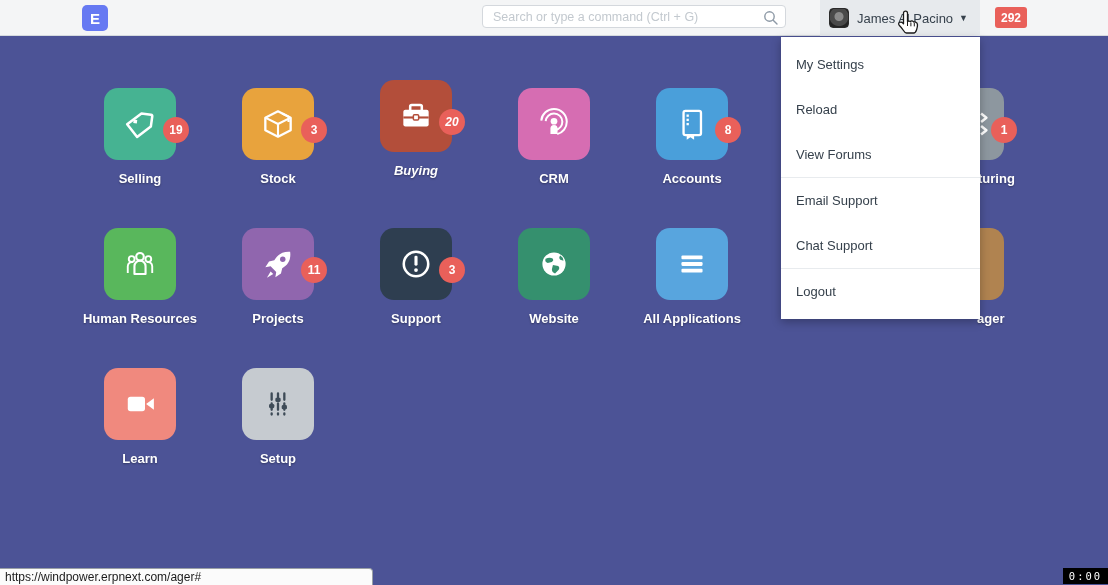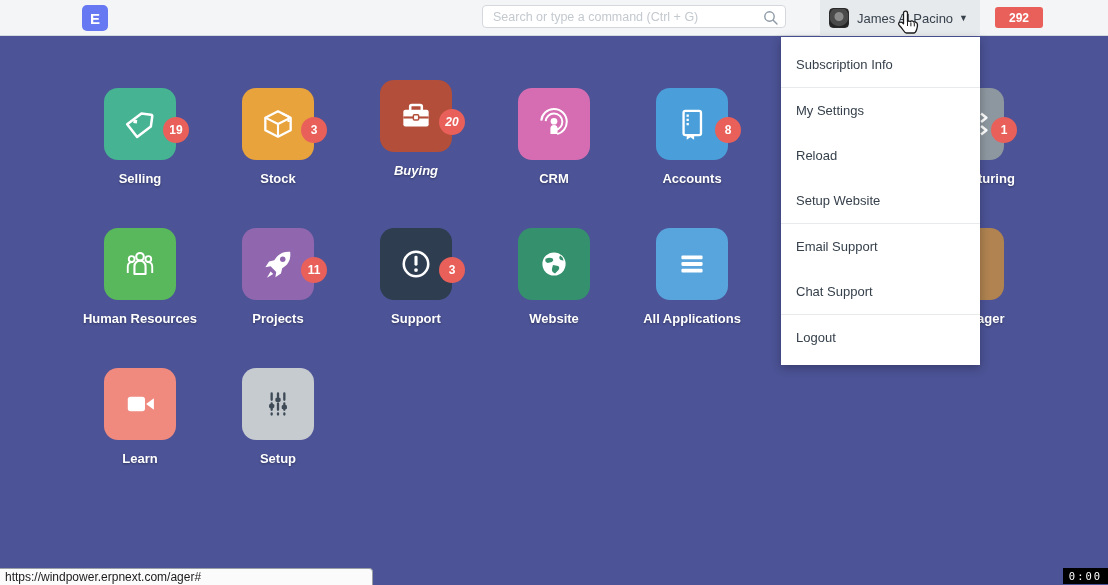--- a/index.html
+++ b/index.html
@@ -18,21 +18,21 @@
   .search-input::placeholder { color:#c3c9cf; }
   .search-icon { position:absolute; right:7px; top:5px; width:16px; height:16px; }
   .user-toggle { position:absolute; left:820px; top:0; width:160px; height:36px; background:#e7eaed;
                  display:flex; align-items:center; cursor:pointer; }
   .avatar { width:20px; height:20px; border-radius:4px; margin-left:9px; flex:none;
             background:radial-gradient(circle at 50% 42%, #8a8a8a 0 4px, #4a4a4a 5px 9px, #242424 10px);
             border:1px solid #2b2b2b; }
   .user-name { font-size:13px; color:#36414c; margin-left:8px; white-space:nowrap; }
   .caret { font-size:9px; color:#36414c; margin-left:6px; }
   .notif-badge { position:absolute; left:995px; top:7px; min-width:31px; height:21px; border-radius:3px;
-                 color:#fff; font-size:12px; font-weight:bold; display:flex; align-items:center; justify-content:center; padding:0 14px; }
+                 color:#fff; font-size:12px; font-weight:bold; display:flex; align-items:center; justify-content:center; padding:0 6px; }
 
   
   .dropdown { position:absolute; left:781px; top:37px; width:199px; background:#fff; z-index:20;
               box-shadow:0 3px 9px rgba(0,0,0,.28); padding:5px 0; }
   .menu-group { border-top:1px solid #e8ebee; }
   .menu-group:first-child { border-top:none; }
   .menu-item { padding:15px 15px; font-size:13px; line-height:15px; color:#36414c; cursor:pointer; white-space:nowrap; }
 
   
   .tile { position:absolute; width:72px; height:110px; cursor:pointer; z-index:1; }
@@ -78,26 +78,23 @@
       <span class="avatar"></span>
       <span class="user-name">James Al Pacino</span>
       <span class="caret">▼</span>
     </div>
 
     <div class="notif-badge" style="background-color: rgb(233, 96, 90);">292</div>
   </div>
 
   <div class="dropdown">
     <div class="menu-group">
-      <div class="menu-item">Subscription Info</div>
-    </div>
-    <div class="menu-group">
       <div class="menu-item">My Settings</div>
       <div class="menu-item">Reload</div>
-      <div class="menu-item">Setup Website</div>
+      <div class="menu-item">View Forums</div>
     </div>
     <div class="menu-group">
       <div class="menu-item">Email Support</div>
       <div class="menu-item">Chat Support</div>
     </div>
     <div class="menu-group">
       <div class="menu-item">Logout</div>
     </div>
   </div>
 

